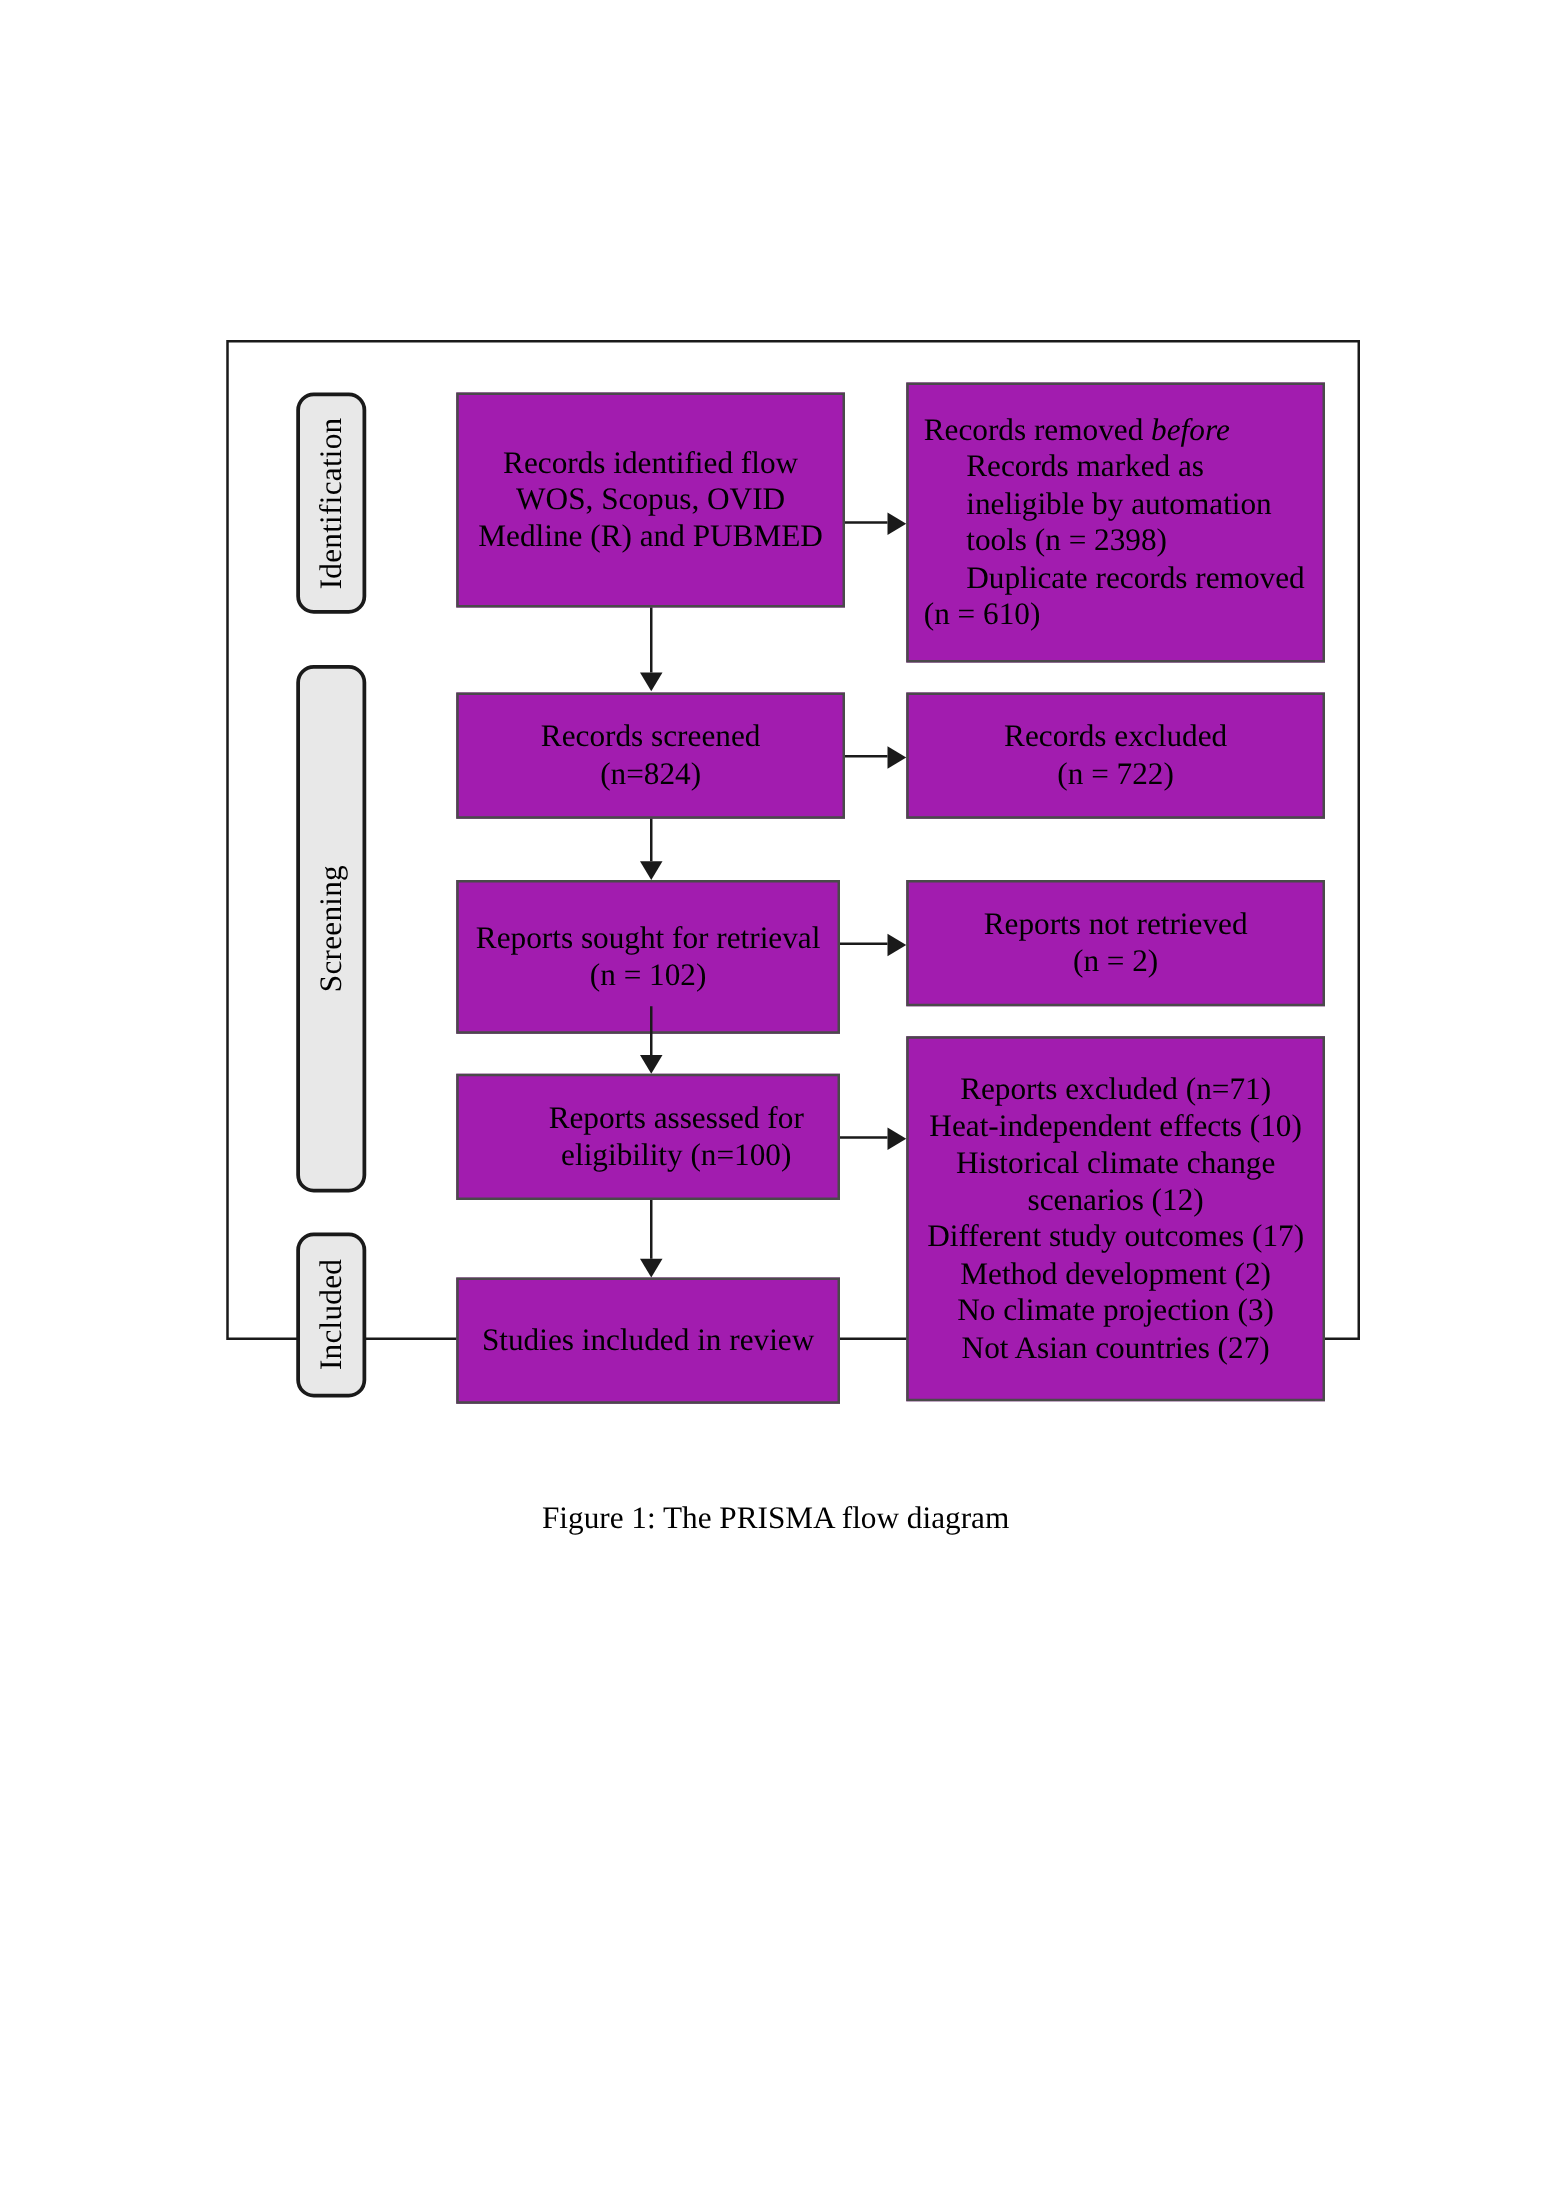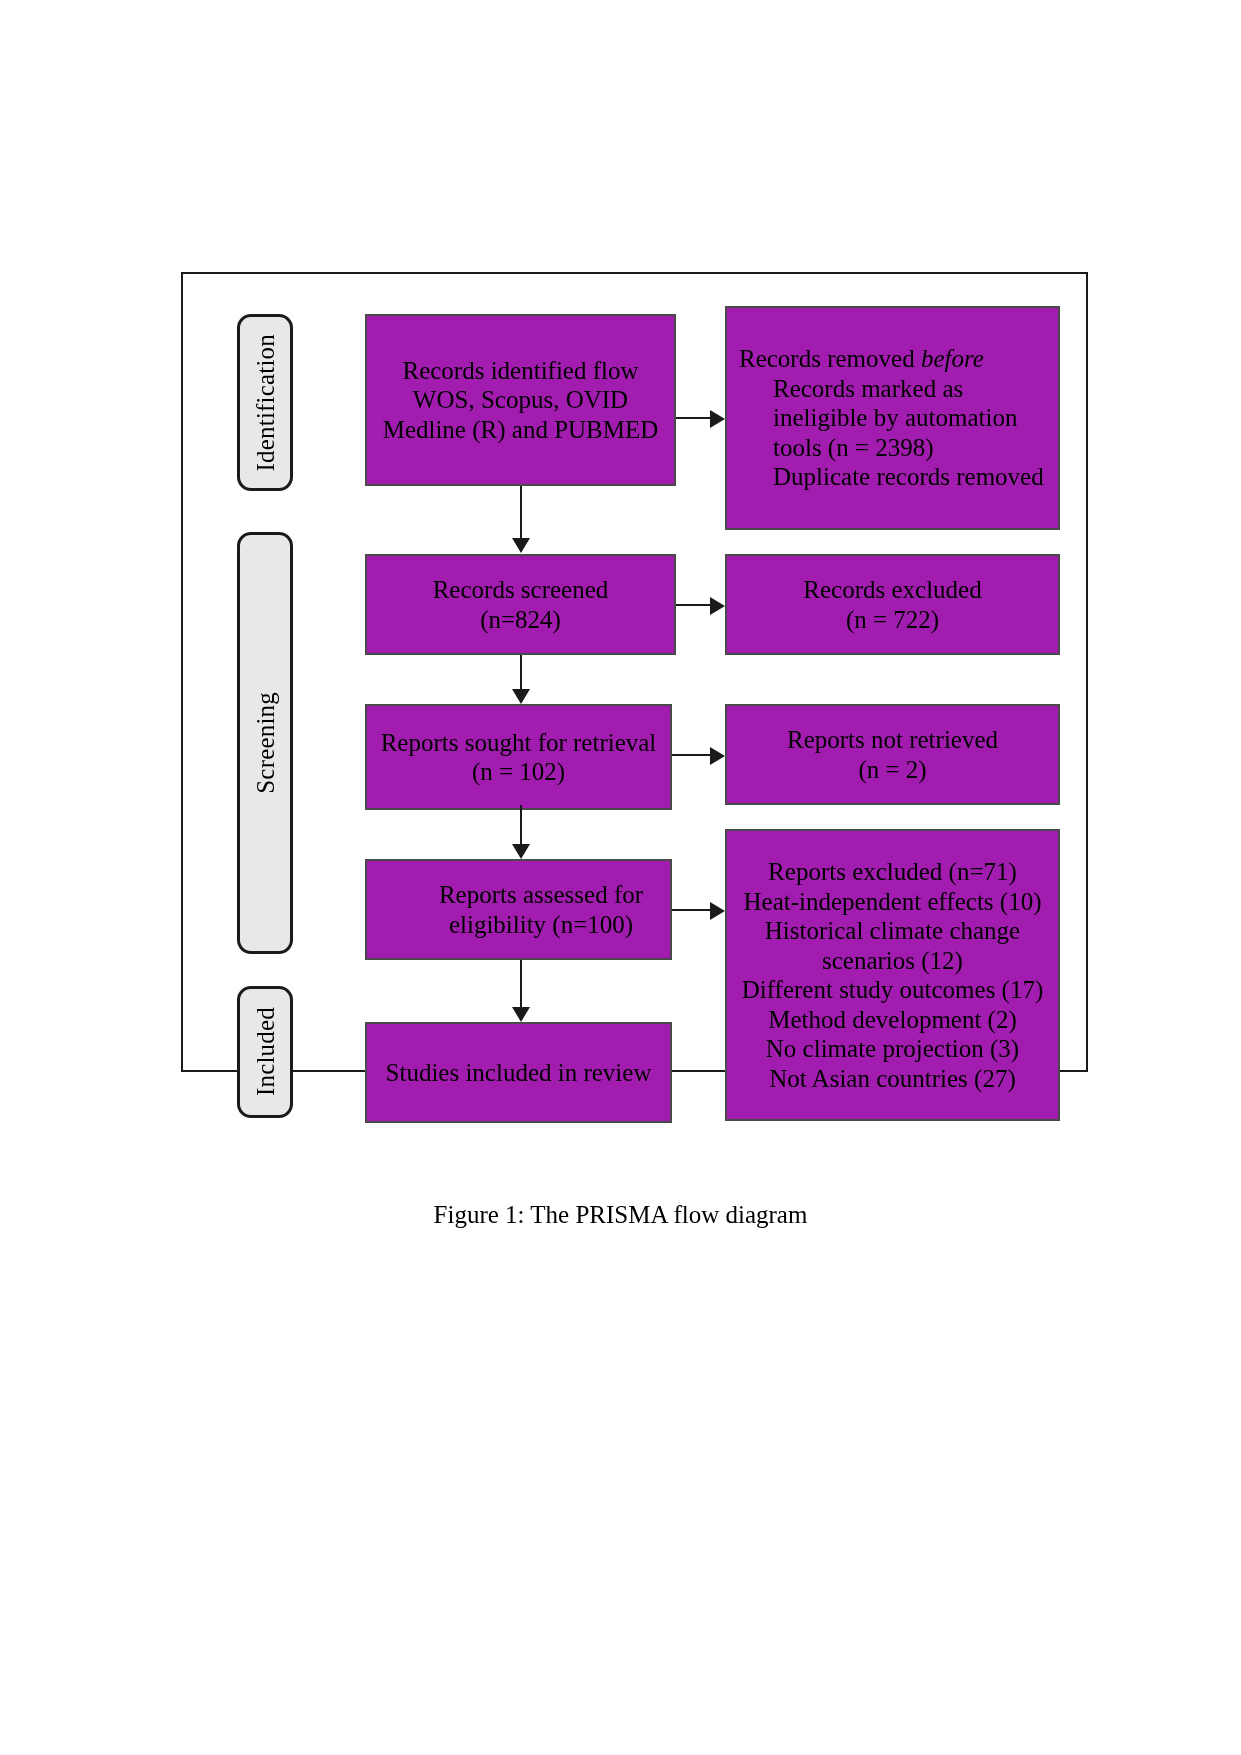--- a/index.html
+++ b/index.html
@@ -87,21 +87,21 @@
   .box .line { display: block; }
   .box .line.indent { padding-left: 34px; text-align: left; }
   .box .line.left { text-align: left; }
   em { font-style: italic; }
 
   
   #box-identified   { left: 365px; top: 314px;  width: 311px; height: 172px; }
   #box-removed      { left: 725px; top: 306px;  width: 335px; height: 224px; padding: 10px 8px 10px 12px; }
   #box-screened     { left: 365px; top: 554px;  width: 311px; height: 101px; }
   #box-excluded     { left: 725px; top: 554px;  width: 335px; height: 101px; }
-  #box-sought       { left: 365px; top: 704px;  width: 307px; height: 106px; }
+  #box-sought       { left: 365px; top: 704px;  width: 307px; height: 123px; }
   #box-notretrieved { left: 725px; top: 704px;  width: 335px; height: 101px; }
   #box-assessed     { left: 365px; top: 859px;  width: 307px; height: 101px; padding-left: 45px; }
   #box-repexcluded  { left: 725px; top: 829px;  width: 335px; height: 292px; }
   #box-included     { left: 365px; top: 1022px; width: 307px; height: 101px; }
 
   
   .connector { position: absolute; background: #1a1a1a; }
   .v-line { width: 2px; }
   .h-line { height: 2px; }
 
@@ -153,20 +153,21 @@
   </div>
 </div>
 
 <div class="box" id="box-removed">
   <div class="box-inner">
     <span class="line left"><span>Records removed </span><em>before</em></span>
     <span class="line indent">Records marked as</span>
     <span class="line indent">ineligible by automation</span>
     <span class="line indent">tools (n = 2398)</span>
     <span class="line indent">Duplicate records removed</span>
+    <span class="line left">(n = 610)</span>
   </div>
 </div>
 
 <div class="box center" id="box-screened">
   <div class="box-inner">
     <span class="line">Records screened</span>
     <span class="line">(n=824)</span>
   </div>
 </div>
 

